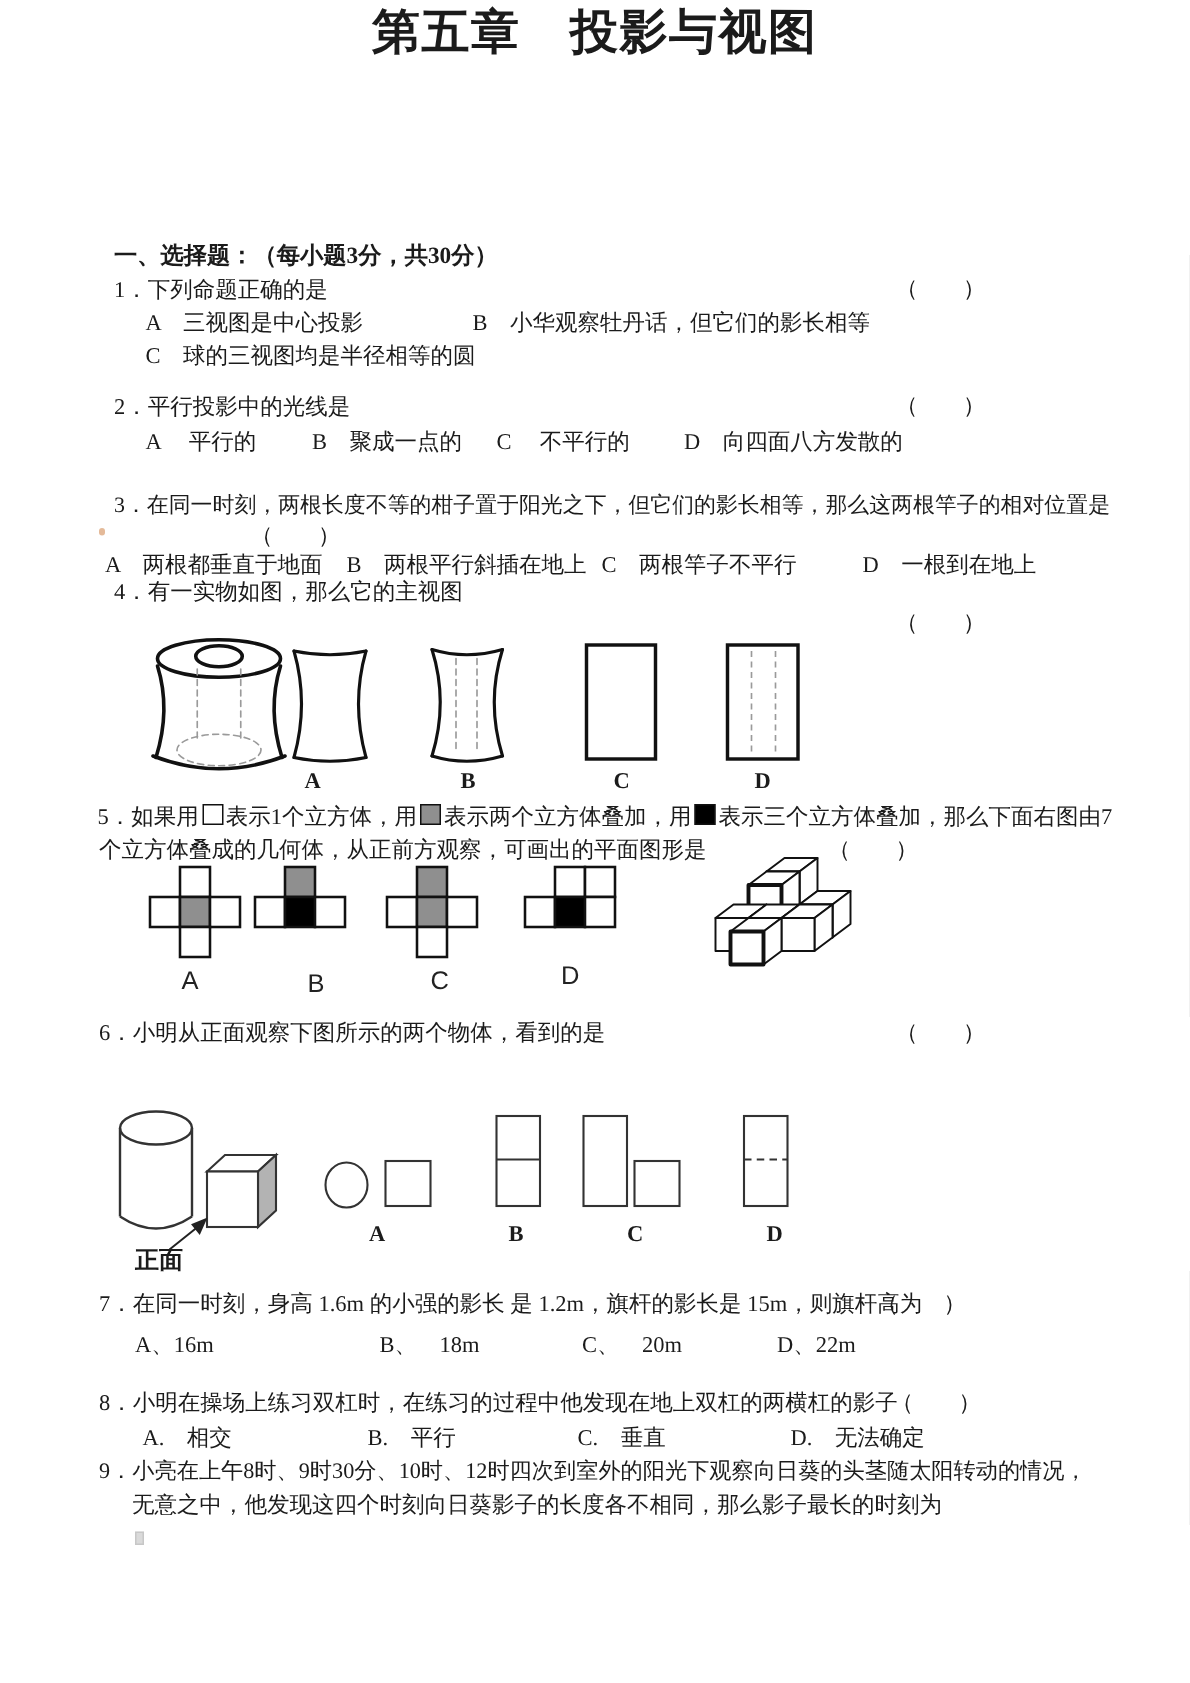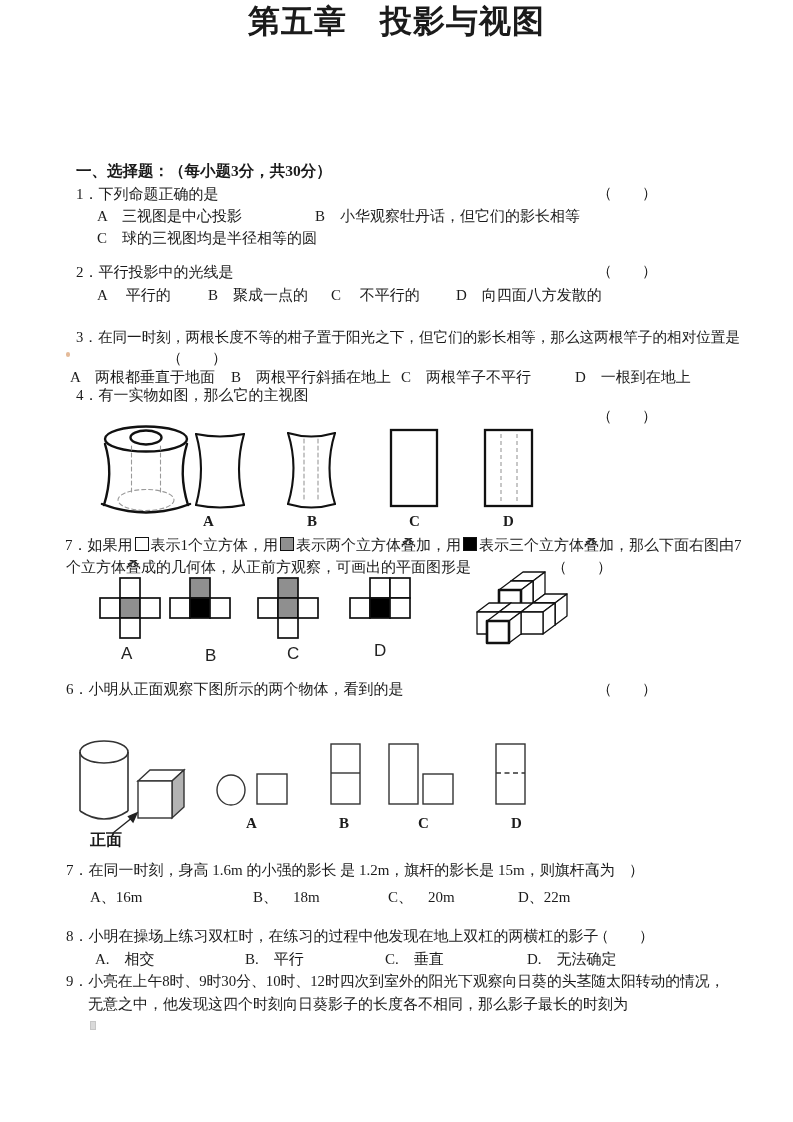--- a/index.html
+++ b/index.html
@@ -50,21 +50,21 @@
   <div class="ln" style="left:551px;top:368px;margin-left:24px;">D　一根到在地上</div>
 
   <div class="ln" style="left:76px;top:386px;">4．有一实物如图，那么它的主视图</div>
   <div class="ln" style="left:597px;top:407px;">（　　）</div>
   <span class="figlabel" style="left:203px;top:513px;">A</span>
   <span class="figlabel" style="left:307px;top:513px;">B</span>
   <span class="figlabel" style="left:409px;top:513px;">C</span>
   <span class="figlabel" style="left:503px;top:513px;">D</span>
 
   <div class="ln" style="left:65px;top:536px;">
-    <span>7．如果用</span><span class="sq"></span><span>表示1个立方体，用</span><span class="sq sq-gray"></span><span>表示两个立方体叠加，用</span><span class="sq sq-black"></span><span>表示三个立方体叠加，那么下面右图由7</span>
+    <span>5．如果用</span><span class="sq"></span><span>表示1个立方体，用</span><span class="sq sq-gray"></span><span>表示两个立方体叠加，用</span><span class="sq sq-black"></span><span>表示三个立方体叠加，那么下面右图由7</span>
   </div>
   <div class="ln" style="left:66px;top:558px;">个立方体叠成的几何体，从正前方观察，可画出的平面图形是</div>
   <div class="ln" style="left:552px;top:558px;">（　　）</div>
   <span class="figlabel-sans" style="left:121px;top:644px;">A</span>
   <span class="figlabel-sans" style="left:205px;top:646px;">B</span>
   <span class="figlabel-sans" style="left:287px;top:644px;">C</span>
   <span class="figlabel-sans" style="left:374px;top:641px;">D</span>
 
   <div class="ln" style="left:66px;top:680px;">6．小明从正面观察下图所示的两个物体，看到的是</div>
   <div class="ln" style="left:597px;top:680px;">（　　）</div>

